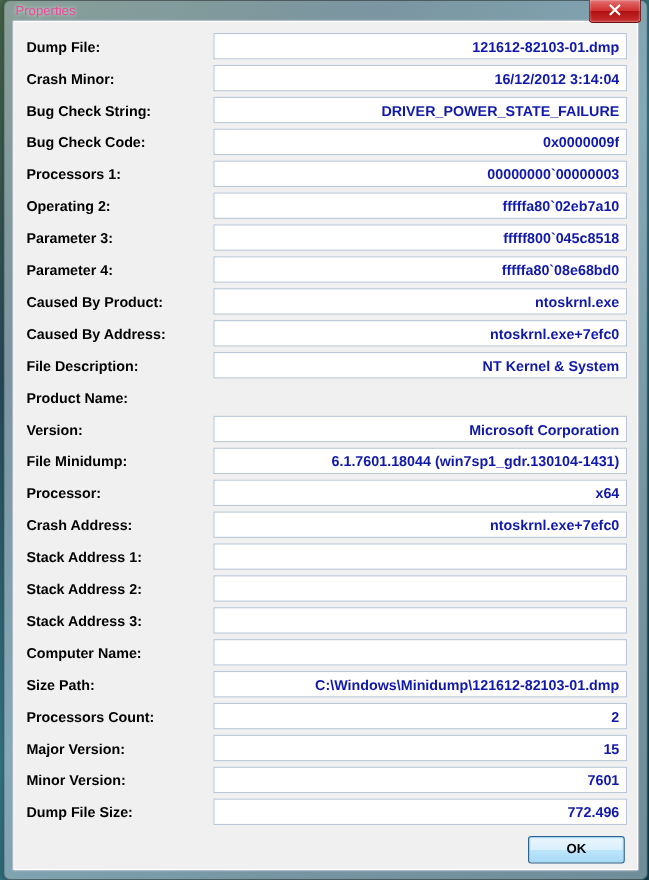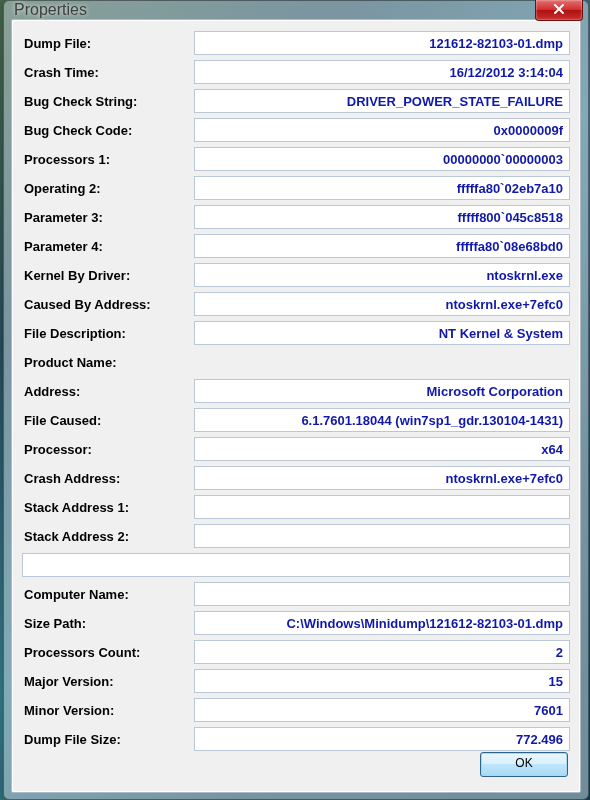--- a/index.html
+++ b/index.html
@@ -26,22 +26,22 @@
     flex-direction: column;
   }
   .titlebar {
     height: 26px;
     display: flex;
     align-items: center;
     padding: 0 4px 0 10px;
     position: relative;
   }
   .titlebar .title {
-    color: #404040;
-    font-size: 16px;
+    color: #ec4899;
+    font-size: 12px;
     text-shadow: 0 0 4px rgba(255,255,255,0.8);
   }
   .close-btn {
     position: absolute;
     right: 5px;
     top: -1px;
     width: 46px;
     height: 20px;
     background: linear-gradient(to bottom, #e27070 0%, #d13030 48%, #b01010 52%, #c83030 100%);
     border: 1px solid #6a1010;
@@ -96,22 +96,23 @@
     font-size: 13px;
     font-weight: bold;
     color: #1018aa;
     outline: none;
     text-align: right;
   }
   .button-row {
     height: 34px;
     display: flex;
     justify-content: flex-end;
-    align-items: flex-start;
+    align-items: flex-end;
     padding-right: 2px;
+    font-weight: bold;
   }
   .ok-btn {
     width: 86px;
     height: 23px;
     border: 1px solid #2c628b;
     border-radius: 3px;
     background: linear-gradient(to bottom, #eaf6fd 0%, #d9f0fc 49%, #bee6fd 50%, #a7d9f5 100%);
     box-shadow: inset 0 0 0 1px #a9d7f4;
     font-size: 12px;
     color: #000;
@@ -133,21 +134,21 @@
     </div>
   </div>
 
   <div class="client">
     <div class="fields" id="fields">
         <div class="row">
           <div class="label">Dump File:</div>
           <input class="value" type="text" readonly="" value="121612-82103-01.dmp" style="">
         </div>
         <div class="row">
-          <div class="label">Crash Time:</div>
+          <div class="label">Crash Minor:</div>
           <input class="value" type="text" readonly="" value="16/12/2012 3:14:04" style="">
         </div>
         <div class="row">
           <div class="label">Bug Check String:</div>
           <input class="value" type="text" readonly="" value="DRIVER_POWER_STATE_FAILURE" style="">
         </div>
         <div class="row">
           <div class="label">Bug Check Code:</div>
           <input class="value" type="text" readonly="" value="0x0000009f" style="">
         </div>
@@ -161,59 +162,60 @@
         </div>
         <div class="row">
           <div class="label">Parameter 3:</div>
           <input class="value" type="text" readonly="" value="fffff800`045c8518" style="">
         </div>
         <div class="row">
           <div class="label">Parameter 4:</div>
           <input class="value" type="text" readonly="" value="fffffa80`08e68bd0" style="">
         </div>
         <div class="row">
-          <div class="label">Kernel By Driver:</div>
+          <div class="label">Caused By Product:</div>
           <input class="value" type="text" readonly="" value="ntoskrnl.exe" style="">
         </div>
         <div class="row">
           <div class="label">Caused By Address:</div>
           <input class="value" type="text" readonly="" value="ntoskrnl.exe+7efc0" style="">
         </div>
         <div class="row">
           <div class="label">File Description:</div>
           <input class="value" type="text" readonly="" value="NT Kernel &amp; System" style="">
         </div>
         <div class="row">
           <div class="label">Product Name:</div>
         </div>
         <div class="row">
-          <div class="label">Address:</div>
+          <div class="label">Version:</div>
           <input class="value" type="text" readonly="" value="Microsoft Corporation" style="">
         </div>
         <div class="row">
-          <div class="label">File Caused:</div>
+          <div class="label">File Minidump:</div>
           <input class="value" type="text" readonly="" value="6.1.7601.18044 (win7sp1_gdr.130104-1431)" style="">
         </div>
         <div class="row">
           <div class="label">Processor:</div>
           <input class="value" type="text" readonly="" value="x64" style="">
         </div>
         <div class="row">
           <div class="label">Crash Address:</div>
           <input class="value" type="text" readonly="" value="ntoskrnl.exe+7efc0" style="">
         </div>
         <div class="row">
           <div class="label">Stack Address 1:</div>
           <input class="value" type="text" readonly="" value="" style="">
         </div>
         <div class="row">
           <div class="label">Stack Address 2:</div>
           <input class="value" type="text" readonly="" value="" style="">
         </div>
         <div class="row">
+          <div class="label">Stack Address 3:</div>
           <input class="value" type="text" readonly="" value="" style="">
         </div>
         <div class="row">
           <div class="label">Computer Name:</div>
           <input class="value" type="text" readonly="" value="" style="">
         </div>
         <div class="row">
           <div class="label">Size Path:</div>
           <input class="value" type="text" readonly="" value="C:\Windows\Minidump\121612-82103-01.dmp" style="">
         </div>

